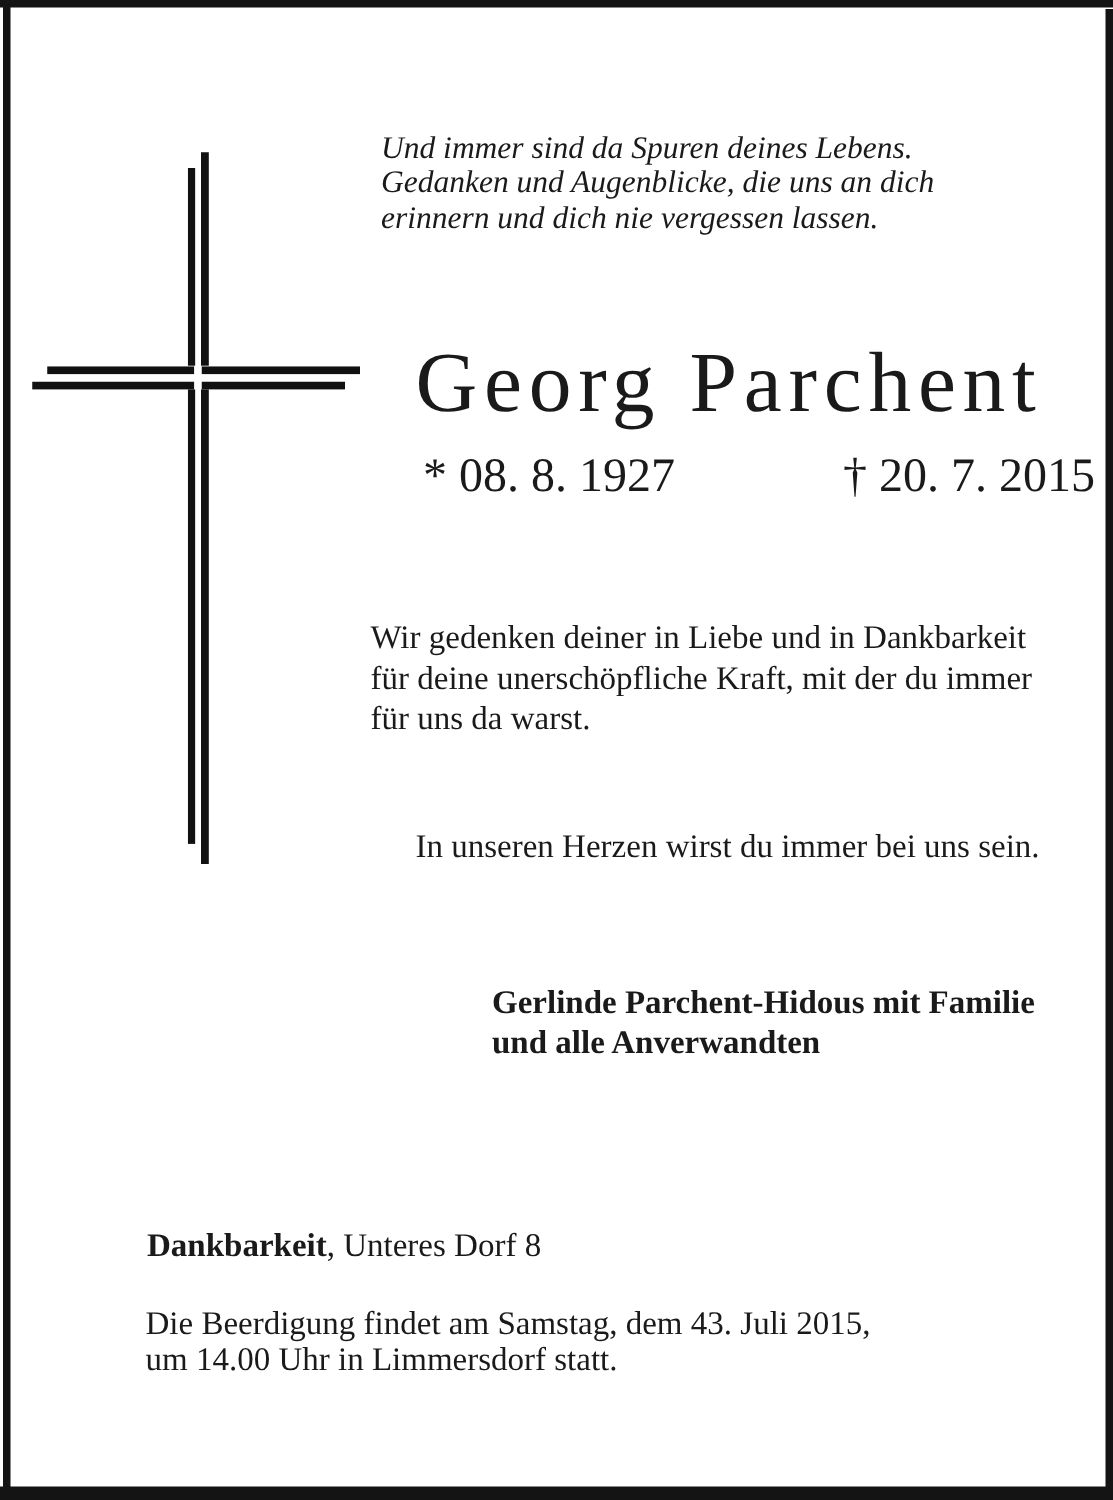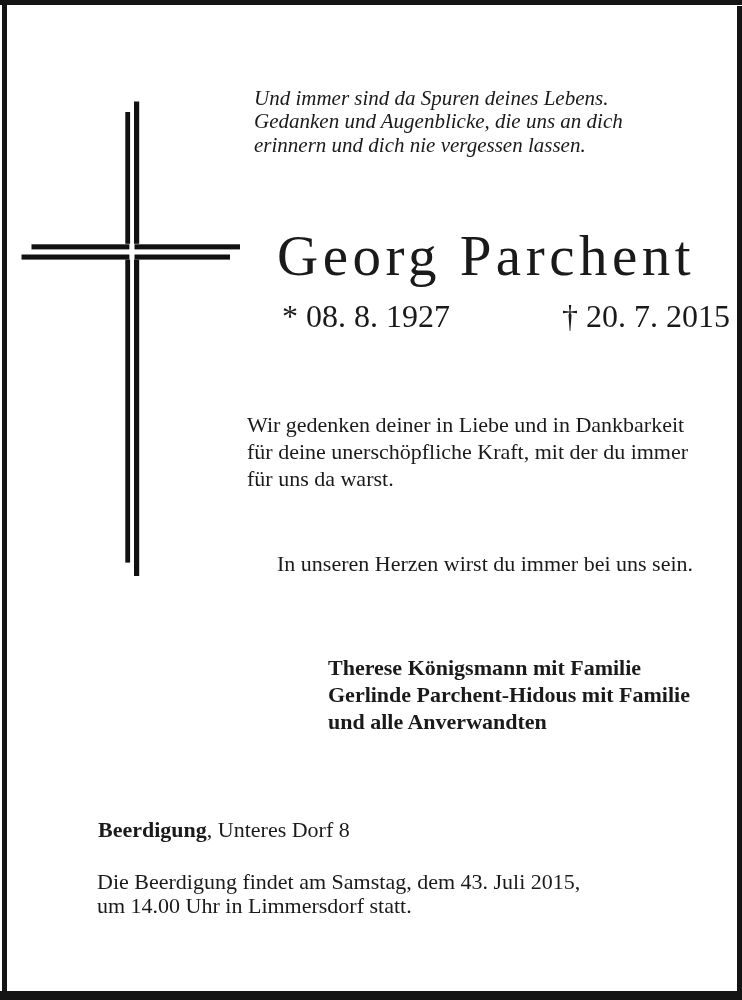--- a/index.html
+++ b/index.html
@@ -113,25 +113,24 @@
 
   <div class="tribute">
     <div>Wir gedenken deiner in Liebe und in Dankbarkeit</div>
     <div>für deine unerschöpfliche Kraft, mit der du immer</div>
     <div>für uns da warst.</div>
   </div>
 
   <div class="remembrance">In unseren Herzen wirst du immer bei uns sein.</div>
 
   <div class="mourners">
-    <div>Therese Königsmann mit Familie</div>
     <div>Gerlinde Parchent-Hidous mit Familie</div>
     <div>und alle Anverwandten</div>
   </div>
 
-  <div class="location-line"><span class="place">Beerdigung</span><span>, Unteres Dorf 8</span></div>
+  <div class="location-line"><span class="place">Dankbarkeit</span><span>, Unteres Dorf 8</span></div>
 
   <div class="funeral-info">
     <div>Die Beerdigung findet am Samstag, dem 43. Juli 2015,</div>
     <div>um 14.00 Uhr in Limmersdorf statt.</div>
   </div>
 
 </div>
 
 </body></html>

